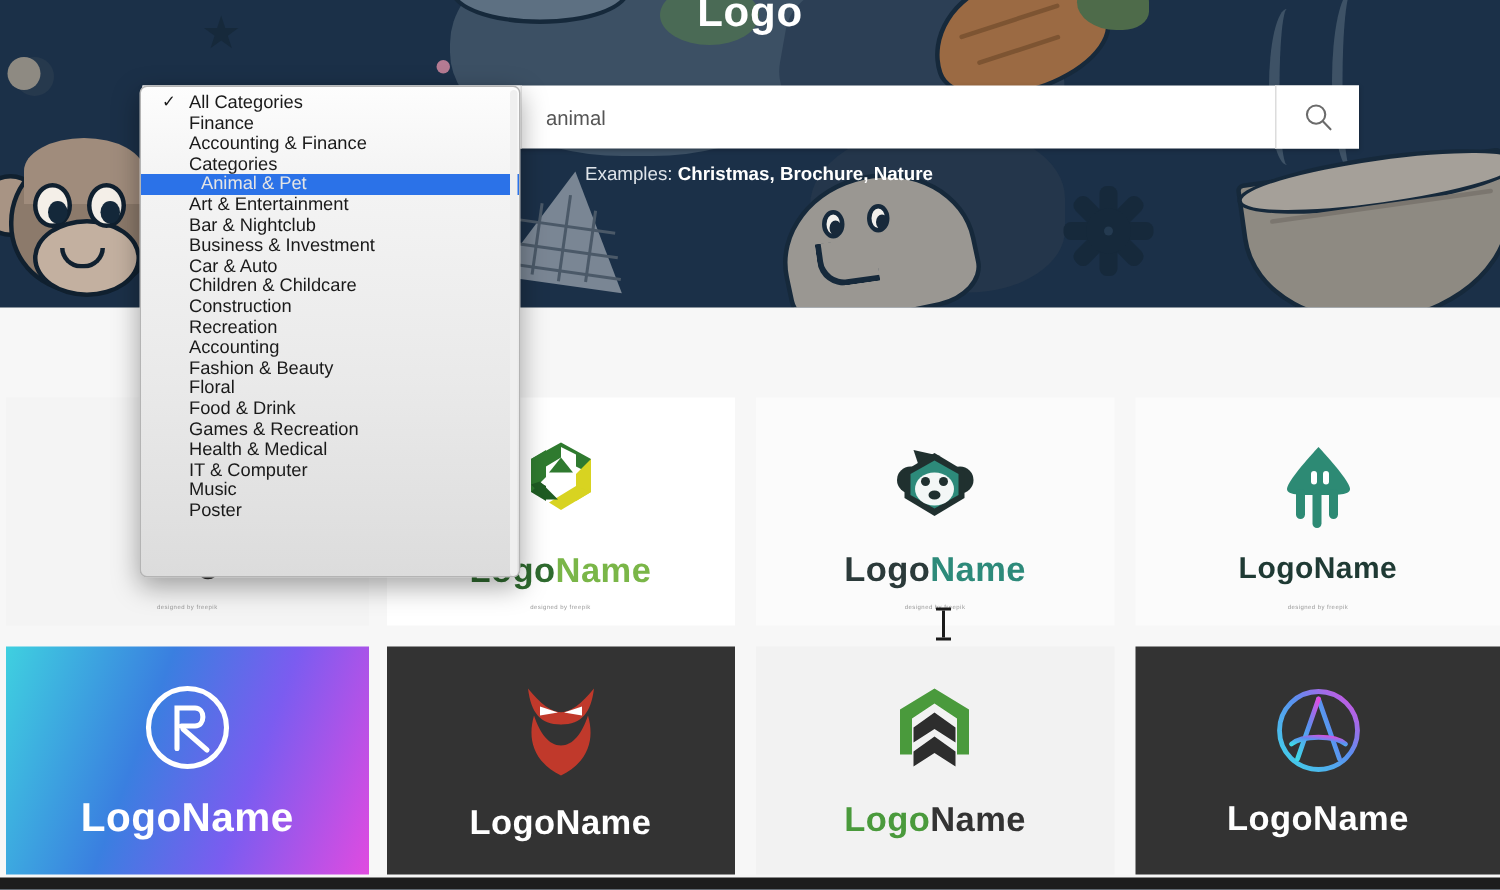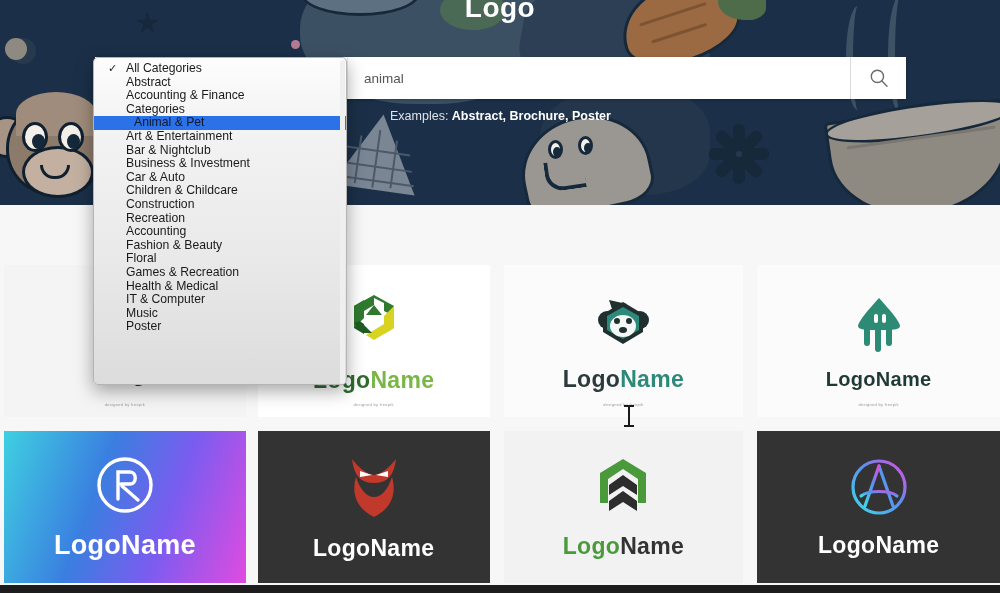--- a/index.html
+++ b/index.html
@@ -126,21 +126,21 @@
   
   .dropdown {
     position:absolute; left:93px; top:57px; width:254px; height:328px;
     background:linear-gradient(180deg,#fdfdfd 0%,#f4f4f4 18%,#e9e9e9 62%,#dcdcdc 100%);
     border:1px solid #b4b4b4; border-radius:5px;
     box-shadow:0 6px 18px rgba(0,0,0,.35);
     overflow:hidden; z-index:60; padding:4px 0 0 0;
   }
   .dd-item { height:13.6px; line-height:13.6px; font-size:12.2px; color:#1a1a1a;
              padding-left:32px; position:relative; white-space:nowrap; cursor:default; }
-  .dd-item.sel { background:#2b72e8; color:#0f172a;padding-left:40px; }
+  .dd-item.sel { background:#2b72e8; color:#e5e5e5;padding-left:40px; }
   .dd-check { position:absolute; left:14px; top:0; font-size:11px; }
   .dd-scroll { position:absolute; right:1px; top:2px; width:5px; height:324px;
                background:#efefef; border-radius:3px; }
 
   
   .page { position:absolute; left:0; top:205px; width:1000px; height:388px; background:#f7f7f7; }
   .grid { position:absolute; left:0; top:60px; width:1000px; }
   .row { display:flex; }
   .card { position:relative; overflow:hidden; background:#fff; }
   .card.r1 { height:152px; }
@@ -255,40 +255,41 @@
     <div class="search-btn">
       <svg width="20" height="20" viewBox="0 0 20 20">
         <circle cx="8.4" cy="8.4" r="6.1" fill="none" stroke="#6b6b6b" stroke-width="1.4"></circle>
         <line x1="12.9" y1="12.9" x2="18" y2="18.2" stroke="#6b6b6b" stroke-width="1.4" stroke-linecap="round"></line>
       </svg>
     </div>
   </div>
 
   <div class="examples">
     <span>Examples:</span>
-    <b>Abstract, Brochure, Poster</b>
+    <b>Christmas, Brochure, Nature</b>
   </div>
 
   <div class="dropdown">
     <div id="dd-list">
         <div class="dd-item"><span class="dd-check">✓</span><span>All Categories</span></div>
-        <div class="dd-item"><span>Abstract</span></div>
+        <div class="dd-item"><span>Finance</span></div>
         <div class="dd-item"><span>Accounting &amp; Finance</span></div>
         <div class="dd-item"><span>Categories</span></div>
         <div class="dd-item sel"><span>Animal &amp; Pet</span></div>
         <div class="dd-item"><span>Art &amp; Entertainment</span></div>
         <div class="dd-item"><span>Bar &amp; Nightclub</span></div>
         <div class="dd-item"><span>Business &amp; Investment</span></div>
         <div class="dd-item"><span>Car &amp; Auto</span></div>
         <div class="dd-item"><span>Children &amp; Childcare</span></div>
         <div class="dd-item"><span>Construction</span></div>
         <div class="dd-item"><span>Recreation</span></div>
         <div class="dd-item"><span>Accounting</span></div>
         <div class="dd-item"><span>Fashion &amp; Beauty</span></div>
         <div class="dd-item"><span>Floral</span></div>
+        <div class="dd-item"><span>Food &amp; Drink</span></div>
         <div class="dd-item"><span>Games &amp; Recreation</span></div>
         <div class="dd-item"><span>Health &amp; Medical</span></div>
         <div class="dd-item"><span>IT &amp; Computer</span></div>
         <div class="dd-item"><span>Music</span></div>
         <div class="dd-item"><span>Poster</span></div>
       </div>
     <div class="dd-scroll"></div>
   </div>
 
   <div class="page">

